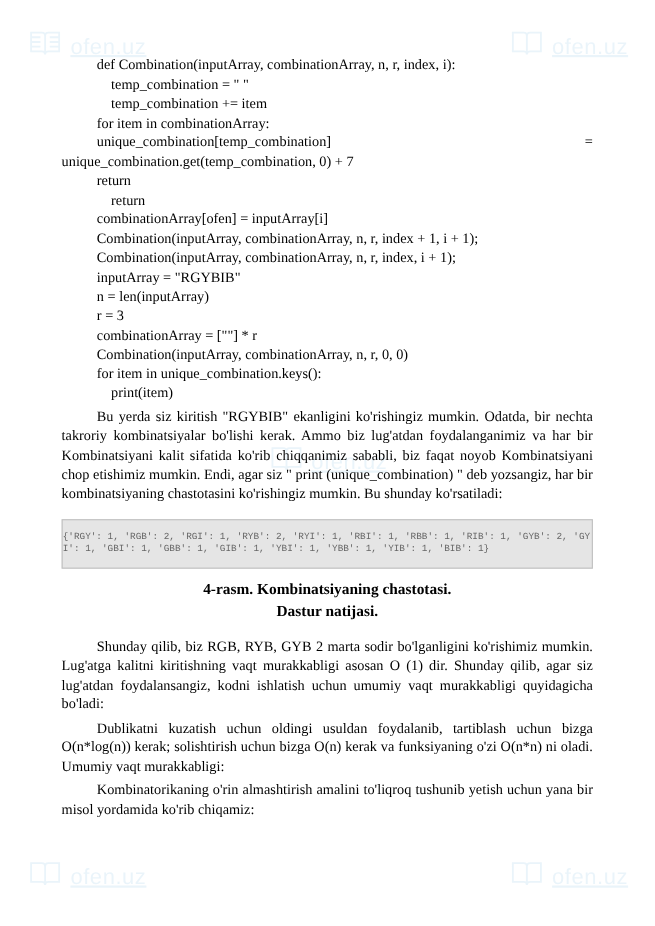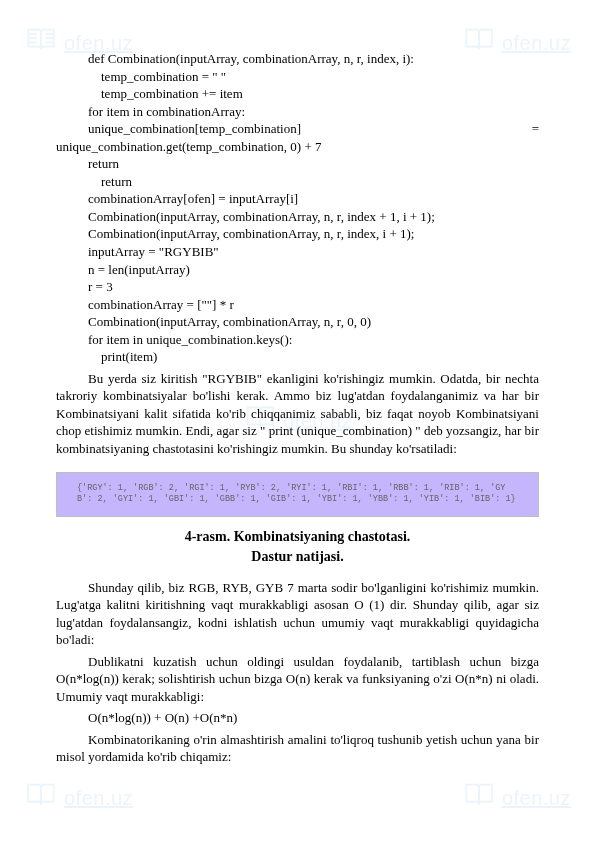--- a/index.html
+++ b/index.html
@@ -59,23 +59,23 @@
       display: flex;
       justify-content: space-between;
     }
     .para {
       text-align: justify;
       margin-top: 4px;
     }
     .para .first-indent { display: inline-block; width: 32px; }
     .boxed-code {
       margin: 14px 0 10px 0;
-      padding: 10px 20px;
+      padding: 10px 0;
       border: 1px solid #bfbfbf;
-      background: #c4b5fd;
+      background: #e5e5e5;
       font-family: "Courier New", Courier, monospace;
       font-size: 8.5px;
       color: #666;
       line-height: 1.4;
       word-break: break-all;
     }
     .caption {
       text-align: center;
       font-weight: bold;
       font-size: 14px;
@@ -162,19 +162,18 @@
   <p class="para"><span class="first-indent"></span><span>Bu yerda siz kiritish "RGYBIB" ekanligini ko'rishingiz mumkin. Odatda, bir nechta takroriy kombinatsiyalar bo'lishi kerak. Ammo biz lug'atdan foydalanganimiz va har bir Kombinatsiyani kalit sifatida ko'rib chiqqanimiz sababli, biz faqat noyob Kombinatsiyani chop etishimiz mumkin. Endi, agar siz " print (unique_combination) " deb yozsangiz, har bir kombinatsiyaning chastotasini ko'rishingiz mumkin. Bu shunday ko'rsatiladi:</span></p>
 
   <div class="boxed-code">{'RGY': 1, 'RGB': 2, 'RGI': 1, 'RYB': 2, 'RYI': 1, 'RBI': 1, 'RBB': 1, 'RIB': 1, 'GYB': 2, 'GYI': 1, 'GBI': 1, 'GBB': 1, 'GIB': 1, 'YBI': 1, 'YBB': 1, 'YIB': 1, 'BIB': 1}</div>
 
   <div class="caption">
     <div>4-rasm. Kombinatsiyaning chastotasi.</div>
     <div>Dastur natijasi.</div>
   </div>
 
   <div class="para-block">
-    <p class="para"><span class="first-indent"></span><span>Shunday qilib, biz RGB, RYB, GYB 7 marta sodir bo'lganligini ko'rishimiz mumkin. Lug'atga kalitni kiritishning vaqt murakkabligi asosan O (1) dir. Shunday qilib, agar siz lug'atdan foydalansangiz, kodni ishlatish uchun umumiy vaqt murakkabligi quyidagicha bo'ladi:</span></p>
+    <p class="para"><span class="first-indent"></span><span>Shunday qilib, biz RGB, RYB, GYB 2 marta sodir bo'lganligini ko'rishimiz mumkin. Lug'atga kalitni kiritishning vaqt murakkabligi asosan O (1) dir. Shunday qilib, agar siz lug'atdan foydalansangiz, kodni ishlatish uchun umumiy vaqt murakkabligi quyidagicha bo'ladi:</span></p>
     <p class="para"><span class="first-indent"></span><span>Dublikatni kuzatish uchun oldingi usuldan foydalanib, tartiblash uchun bizga O(n*log(n)) kerak; solishtirish uchun bizga O(n) kerak va funksiyaning o'zi O(n*n) ni oladi. Umumiy vaqt murakkabligi:</span></p>
-    <p class="para"><span class="first-indent"></span><span>O(n*log(n)) + O(n) +O(n*n)</span></p>
     <p class="para"><span class="first-indent"></span><span>Kombinatorikaning o'rin almashtirish amalini to'liqroq tushunib yetish uchun yana bir misol yordamida ko'rib chiqamiz:</span></p>
   </div>
 
 </div>
 
 </body></html>

